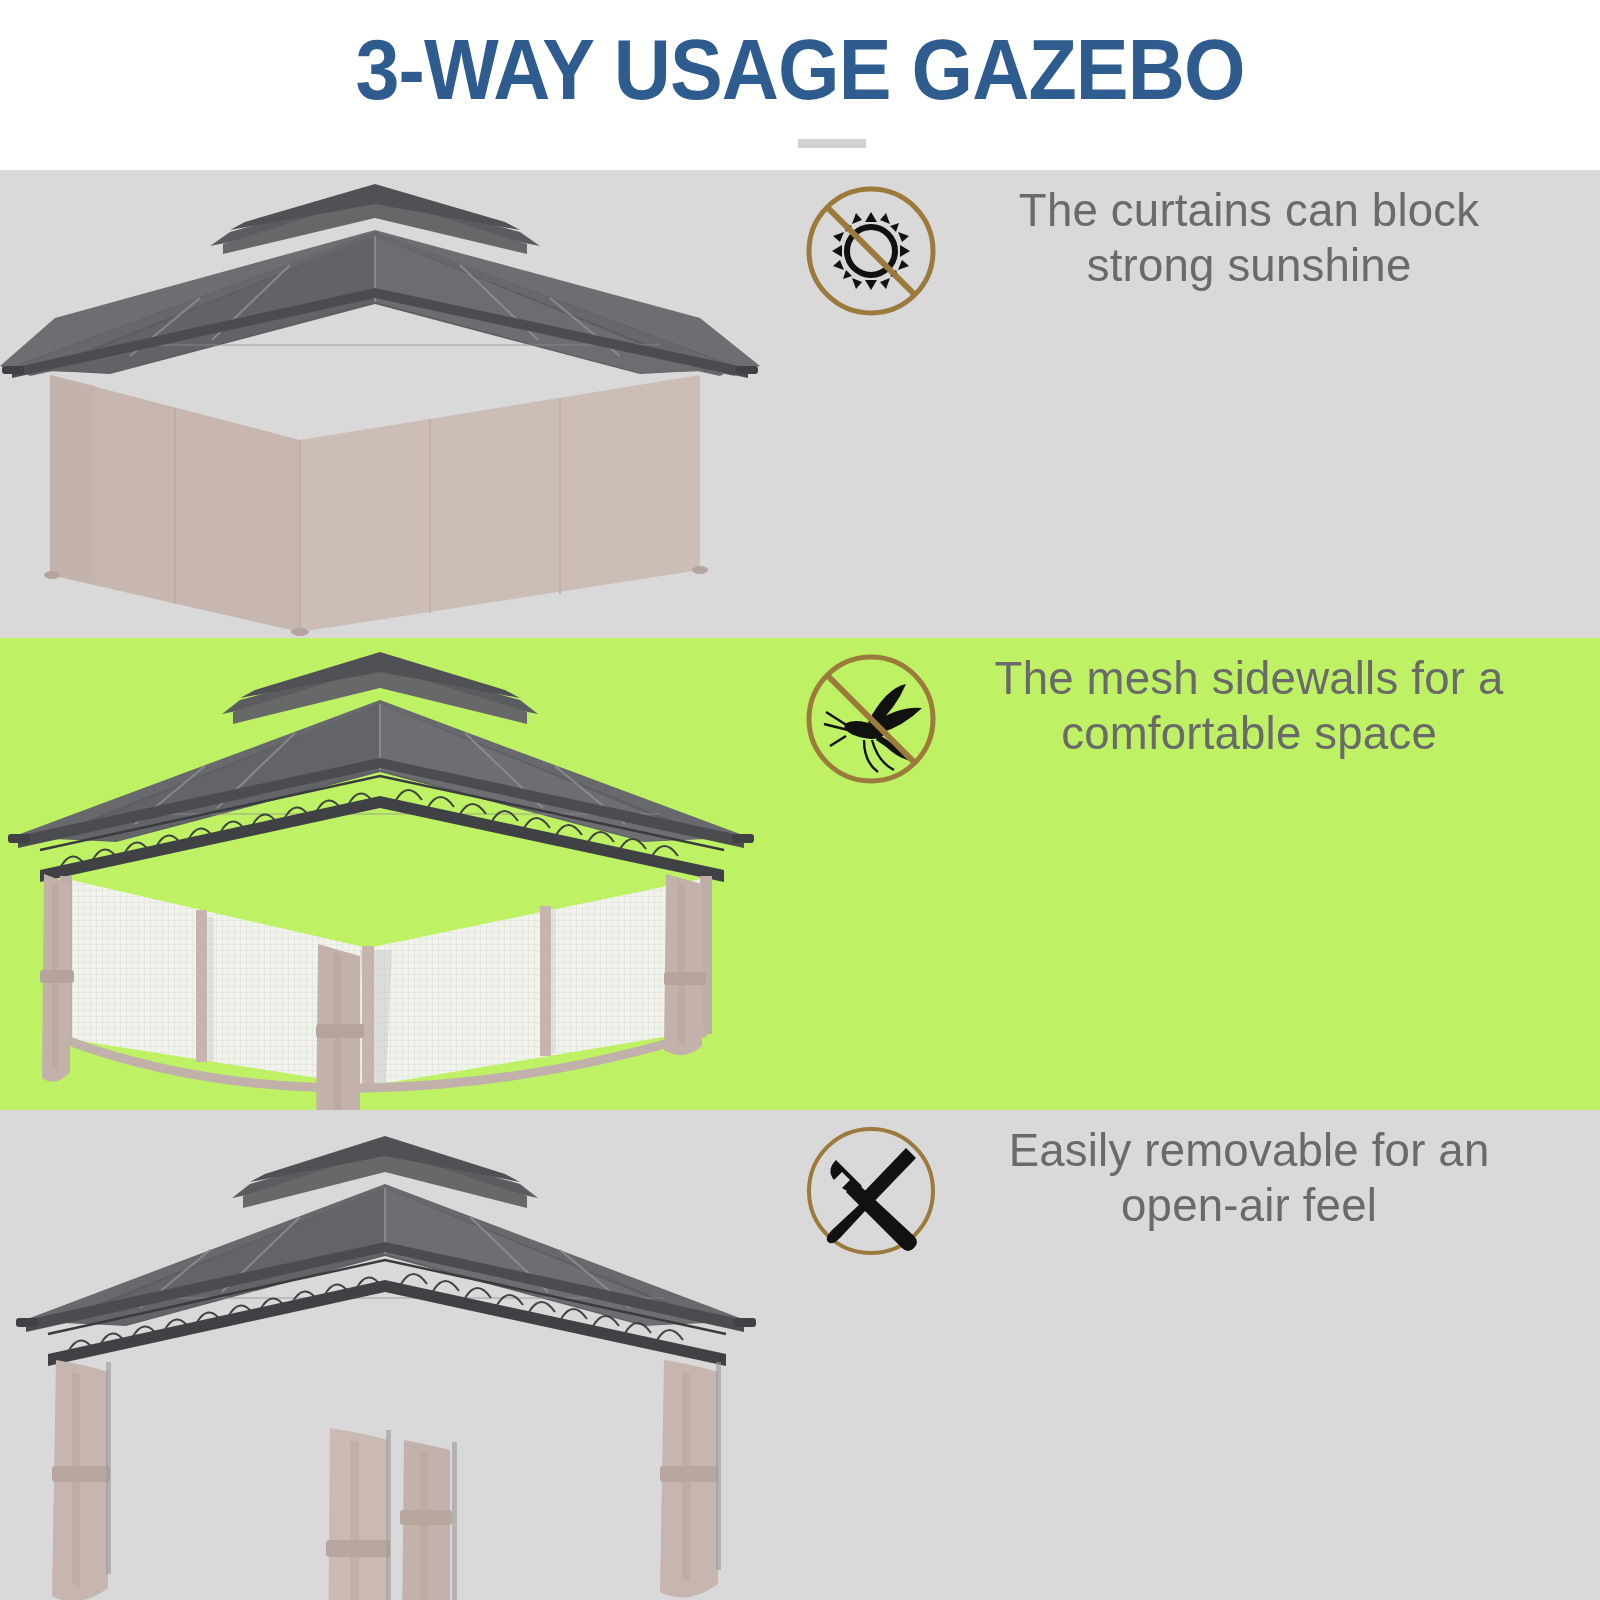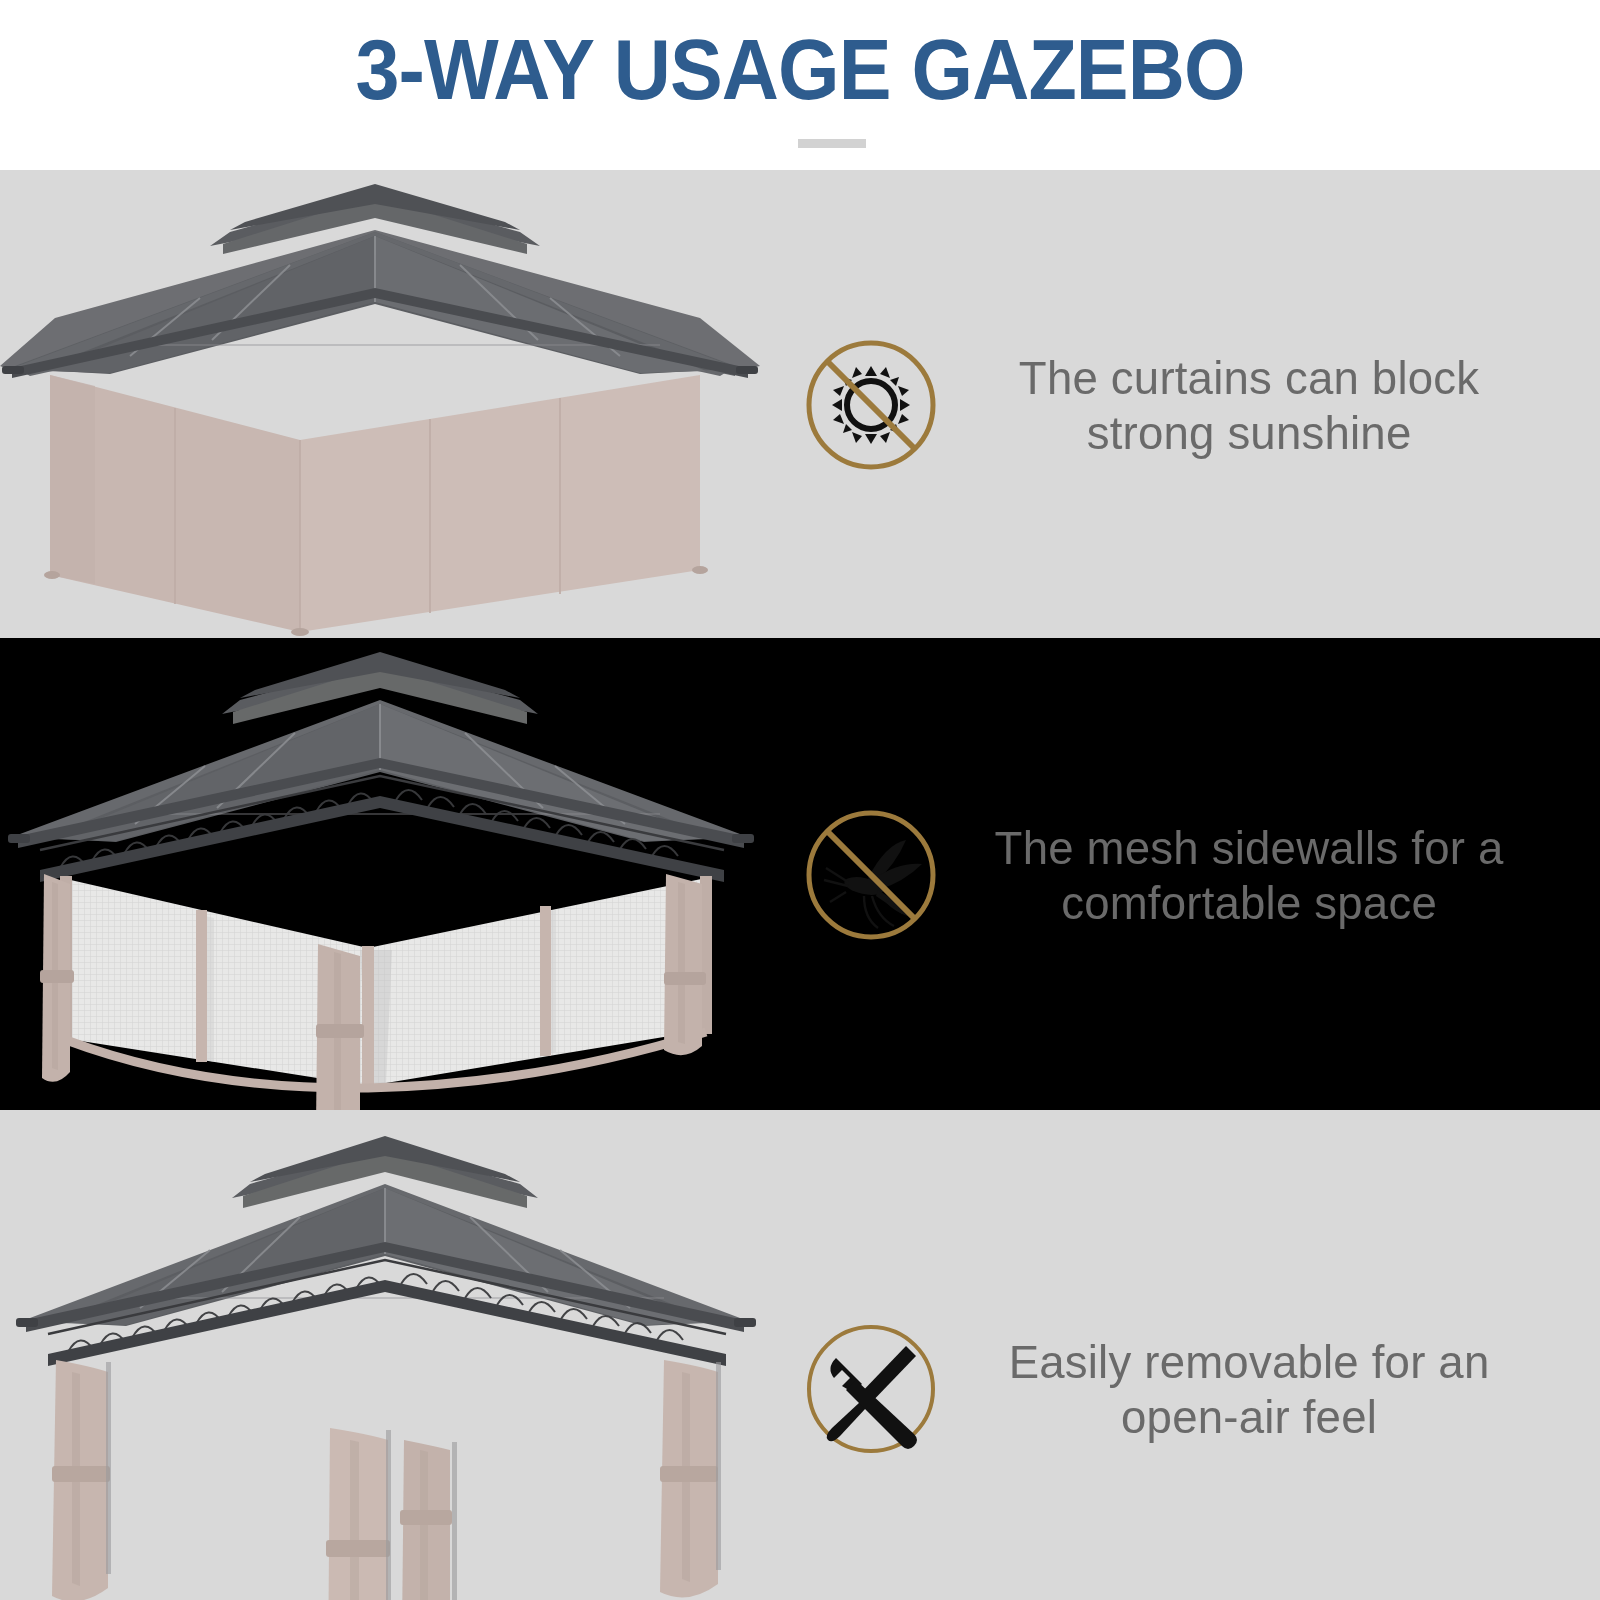--- a/index.html
+++ b/index.html
@@ -34,29 +34,29 @@
     width:68px; height:9px;
     background:#d2d2d2;
   }
 
   
   .panel{
     position:absolute; left:0; width:1600px;
     overflow:hidden;
   }
   .panel-1{ top:170px;  height:468px; background:#d9d9d9; }
-  .panel-2{ top:638px;  height:472px; background:#000000; }
+  .panel-2{ top:638px;  height:472px; background:#bef264; }
   .panel-3{ top:1110px; height:556px; background:#d9d9d9; }
 
   .photo-area{
     position:absolute; left:0; top:0; width:760px; height:100%;
   }
   .feature-area{
-    position:absolute; left:790px; top:1px; right:0; height:100%;
-    display:flex; align-items:center;
+    position:absolute; left:790px; top:12px; right:0; height:100%;
+    display:flex; align-items:flex-start;
   }
 
   
   .feature-icon{
     flex:0 0 auto;
     width:138px; height:138px;
     margin-left:12px;
     position:relative;
   }
   .feature-text{

